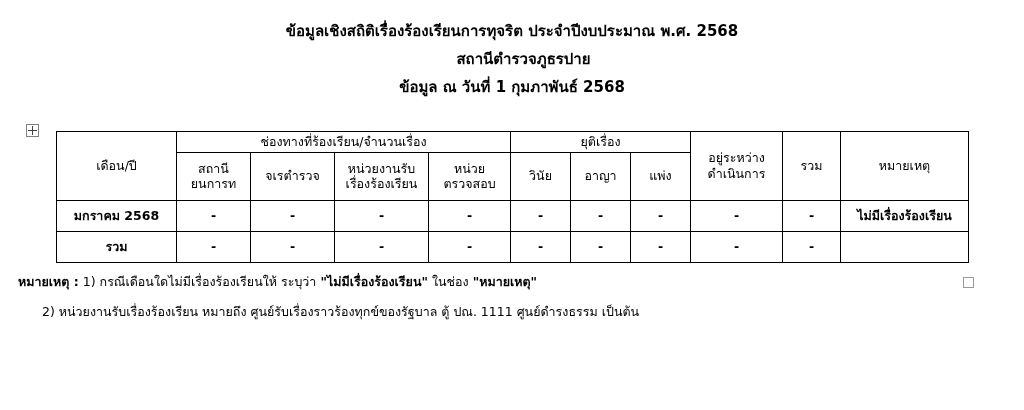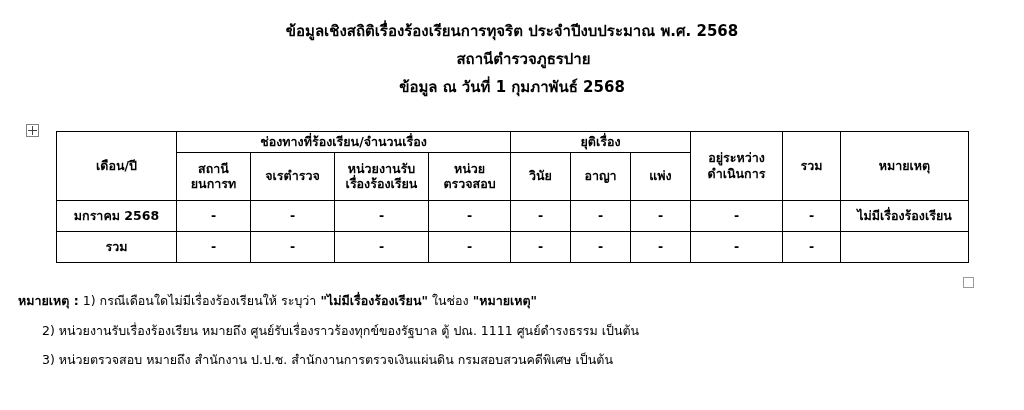--- a/index.html
+++ b/index.html
@@ -90,21 +90,21 @@
   table.stat th, table.stat td {
     border: 1px solid #000000;
     font-size: 12.5px;
     font-weight: bold;
     text-align: center;
     vertical-align: middle;
     padding: 2px 2px;
     line-height: 1.25;
   }
   table.stat th {
-    font-weight: bold;
+    font-weight: normal;
   }
   .h-group {
     height: 20px;
   }
   .h-sub {
     height: 48px;
   }
   .row-data td {
     height: 26px;
   }
@@ -119,21 +119,21 @@
   .col-y1 { width: 60px; }
   .col-y2 { width: 60px; }
   .col-y3 { width: 60px; }
   .col-inprog { width: 92px; }
   .col-sum { width: 58px; }
   .col-note { width: 128px; }
 
   .notes {
     position: absolute;
     left: 18px;
-    top: 295px;
+    top: 276px;
     width: 980px;
     font-size: 12.5px;
     line-height: 1.0;
   }
   .note-line {
     margin-bottom: 17px;
     white-space: nowrap;
   }
   .note-line.first {
     font-weight: normal;
@@ -235,16 +235,15 @@
           <td>-</td>
           <td></td>
         </tr>
       </tbody>
     </table>
   </div>
 
   <div class="notes">
     <div class="note-line first"><span class="note-label">หมายเหตุ :</span><span> 1) กรณีเดือนใดไม่มีเรื่องร้องเรียนให้ ระบุว่า </span><span class="bold">"ไม่มีเรื่องร้องเรียน"</span><span>  ในช่อง </span><span class="bold">"หมายเหตุ"</span></div>
     <div class="note-line note-indent">2) หน่วยงานรับเรื่องร้องเรียน หมายถึง ศูนย์รับเรื่องราวร้องทุกข์ของรัฐบาล ตู้ ปณ. 1111 ศูนย์ดำรงธรรม เป็นต้น</div>
-    <div class="note-line note-indent">3) หน่วยตรวจสอบ หมายถึง สำนักงาน ป.ป.ช. สำนักงานการตรวจเงินแผ่นดิน กรมสอบสวนคดีพิเศษ เป็นต้น</div>
   </div>
 
 </div>
 
 </body></html>

